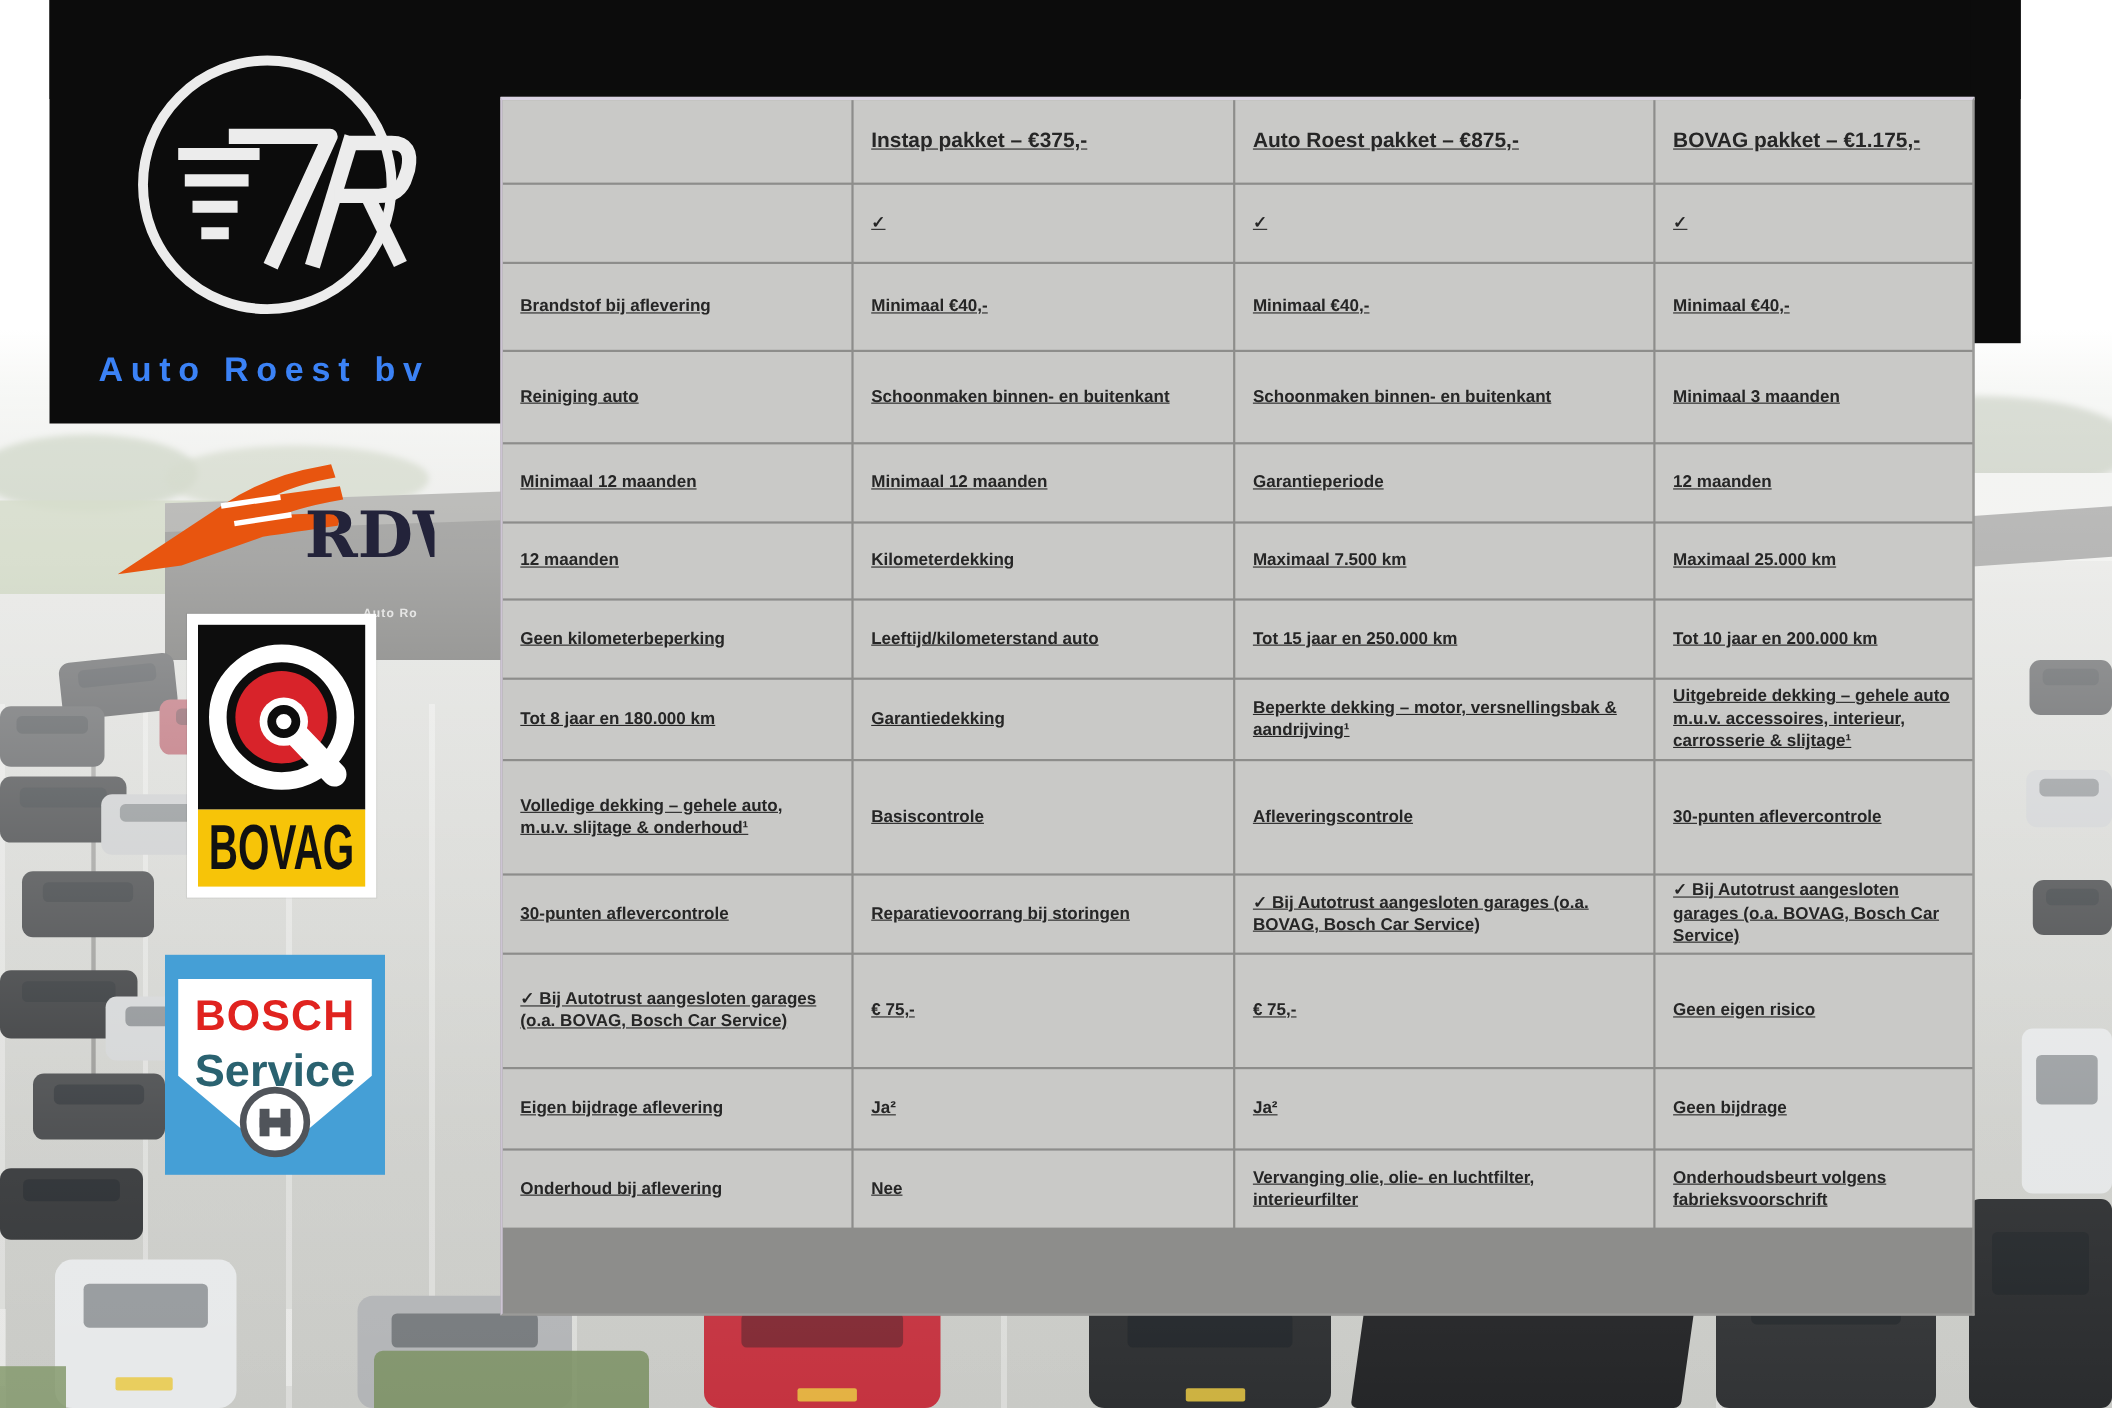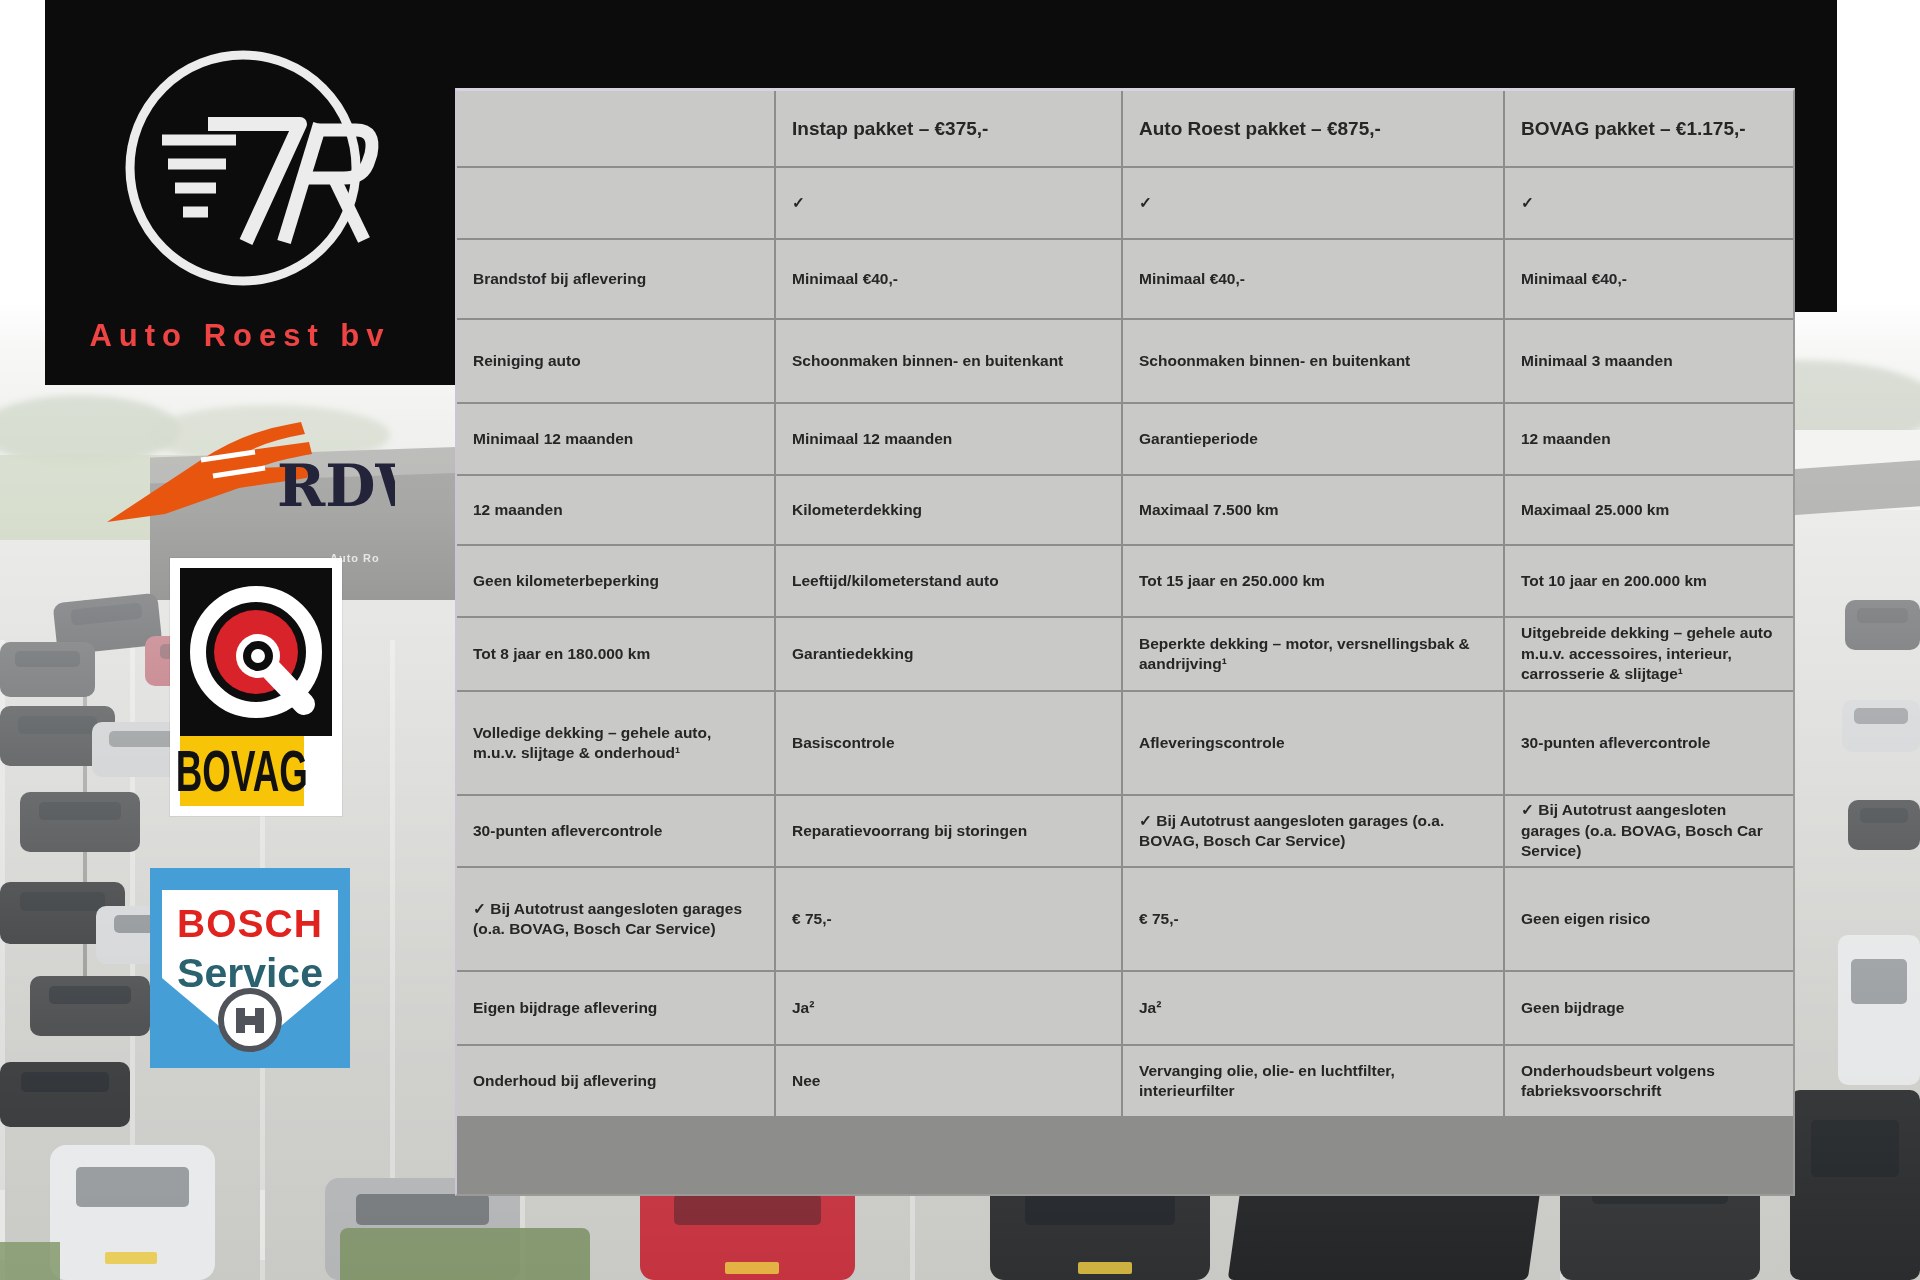--- a/index.html
+++ b/index.html
@@ -24,48 +24,48 @@
   .building-sign{position:absolute;color:#e8e8e6;font-size:11px;font-weight:bold;
      letter-spacing:1px;opacity:.85;}
 
   
   .banner{position:absolute;background:#0c0c0c;z-index:2;}
   .banner-top{left:45px;top:0;width:1792px;height:90px;}
   .banner-left{left:45px;top:0;width:410px;height:385px;}
   .banner-right{left:1791px;top:0;width:46px;height:312px;}
   .brand-logo{position:absolute;left:88px;top:18px;z-index:3;}
   .brand-name{position:absolute;left:60px;top:318px;width:360px;z-index:3;text-align:center;
-     color:#ef4444;font-size:31px;font-weight:bold;letter-spacing:7px;white-space:nowrap;}
+     color:#3b82f6;font-size:31px;font-weight:bold;letter-spacing:7px;white-space:nowrap;}
 
   
   .logo{position:absolute;z-index:3;}
   .logo-rdw{left:105px;top:418px;}
   .rdw-text{font-family:"DejaVu Serif","Liberation Serif",serif;font-weight:bold;}
   .logo-bovag{left:170px;top:558px;width:172px;height:258px;background:#ffffff;
      box-shadow:0 0 0 1px rgba(0,0,0,.05);}
   .bovag-top{position:absolute;left:10px;top:10px;width:152px;height:168px;background:#0d0d0d;}
-  .bovag-band{position:absolute;left:10px;top:178px;width:124px;height:70px;background:#f7c408;
+  .bovag-band{position:absolute;left:10px;top:178px;width:152px;height:70px;background:#f7c408;
      display:flex;align-items:center;justify-content:center;}
   .bovag-word{color:#111;font-size:40px;font-weight:900;letter-spacing:0px;
      transform:scaleY(1.45) scaleX(.92);white-space:nowrap;}
   .logo-bosch{left:150px;top:868px;width:200px;height:200px;background:#459fd6;}
   .bosch-shield{position:absolute;left:0;top:0;}
   .bosch-word1{position:absolute;left:0;top:34px;width:200px;text-align:center;
      color:#e0231f;font-size:39px;font-weight:900;letter-spacing:1px;}
   .bosch-word2{position:absolute;left:0;top:82px;width:200px;text-align:center;
      color:#2a6270;font-size:41px;font-weight:bold;}
 
   
   .pkg-table{position:absolute;left:455px;top:88px;z-index:4;display:grid;
      grid-template-columns:317px 345px 380px 288px;
      grid-template-rows:75px 70px 78px 82px 70px 68px 70px 72px 102px 70px 102px 72px 70px 76px;
      gap:2px;background:#8d8d8b;border:2px solid #9a9a98;border-top:3px solid #d9d2e2;
      border-left:2px solid #cdc4d4;}
   .cell{background:#c9c9c7;display:flex;align-items:center;padding:8px 16px;
-     color:#262626;font-size:15.5px;font-weight:bold;line-height:1.32;}
+     color:#262626;font-size:15.5px;font-weight:bold;line-height:1.32;text-decoration:underline;}
   .th{font-size:19px;}
 </style>
 </head>
 <body>
 
 <div class="stage">
 
   <div class="photo">
 
     <div class="blob" style="left:-20px;top:395px;width:200px;height:70px;background:#9fae90;opacity:.8;"></div>

